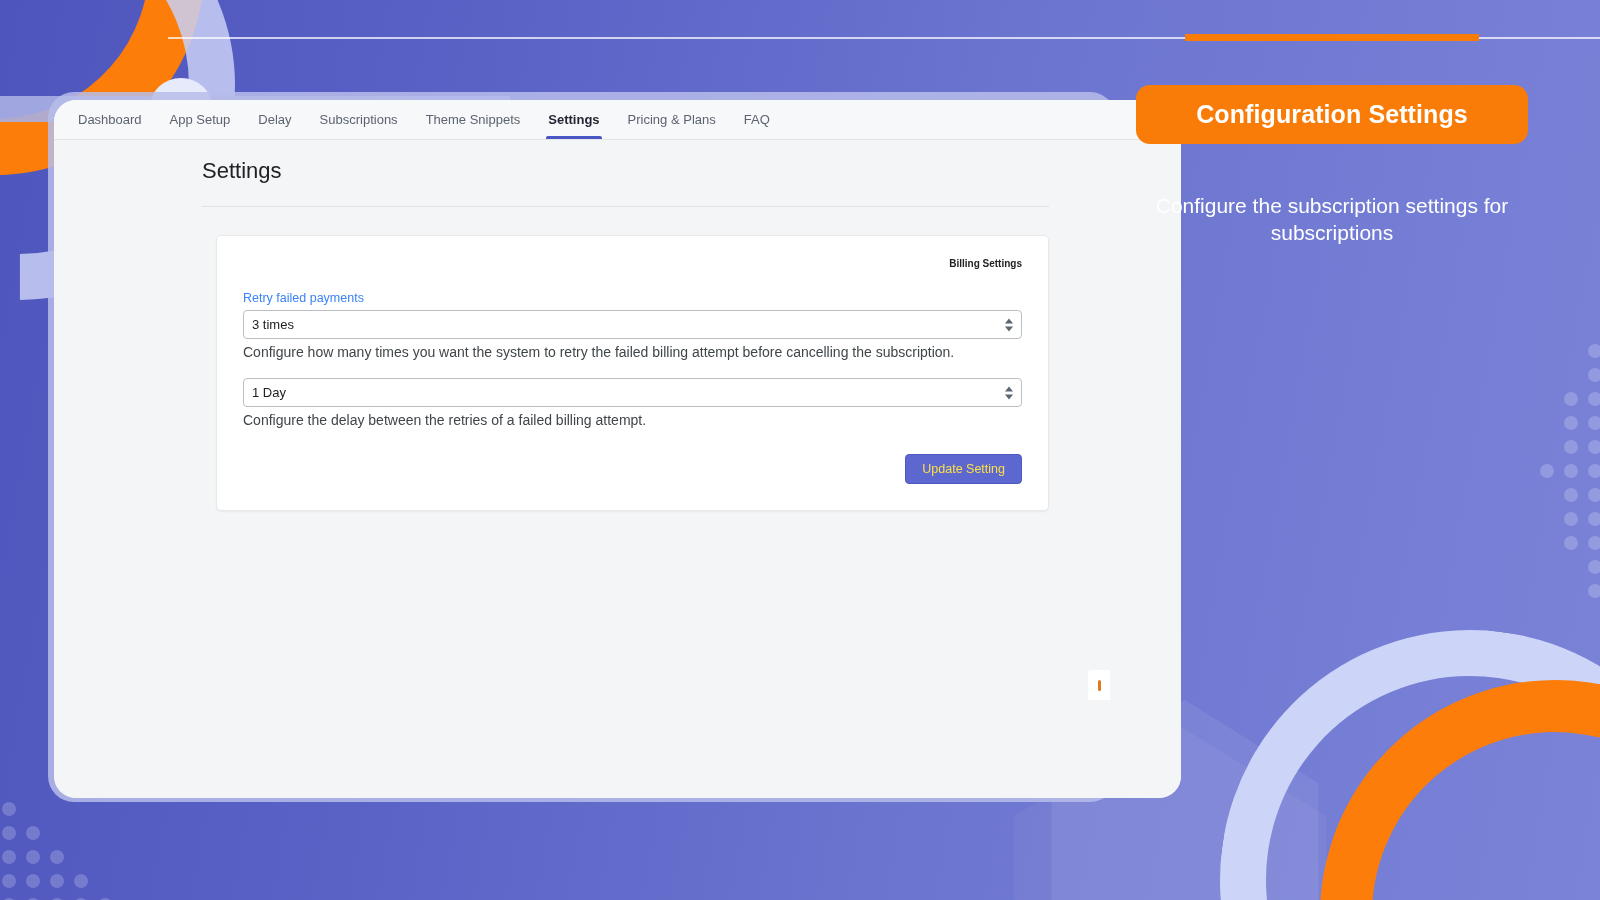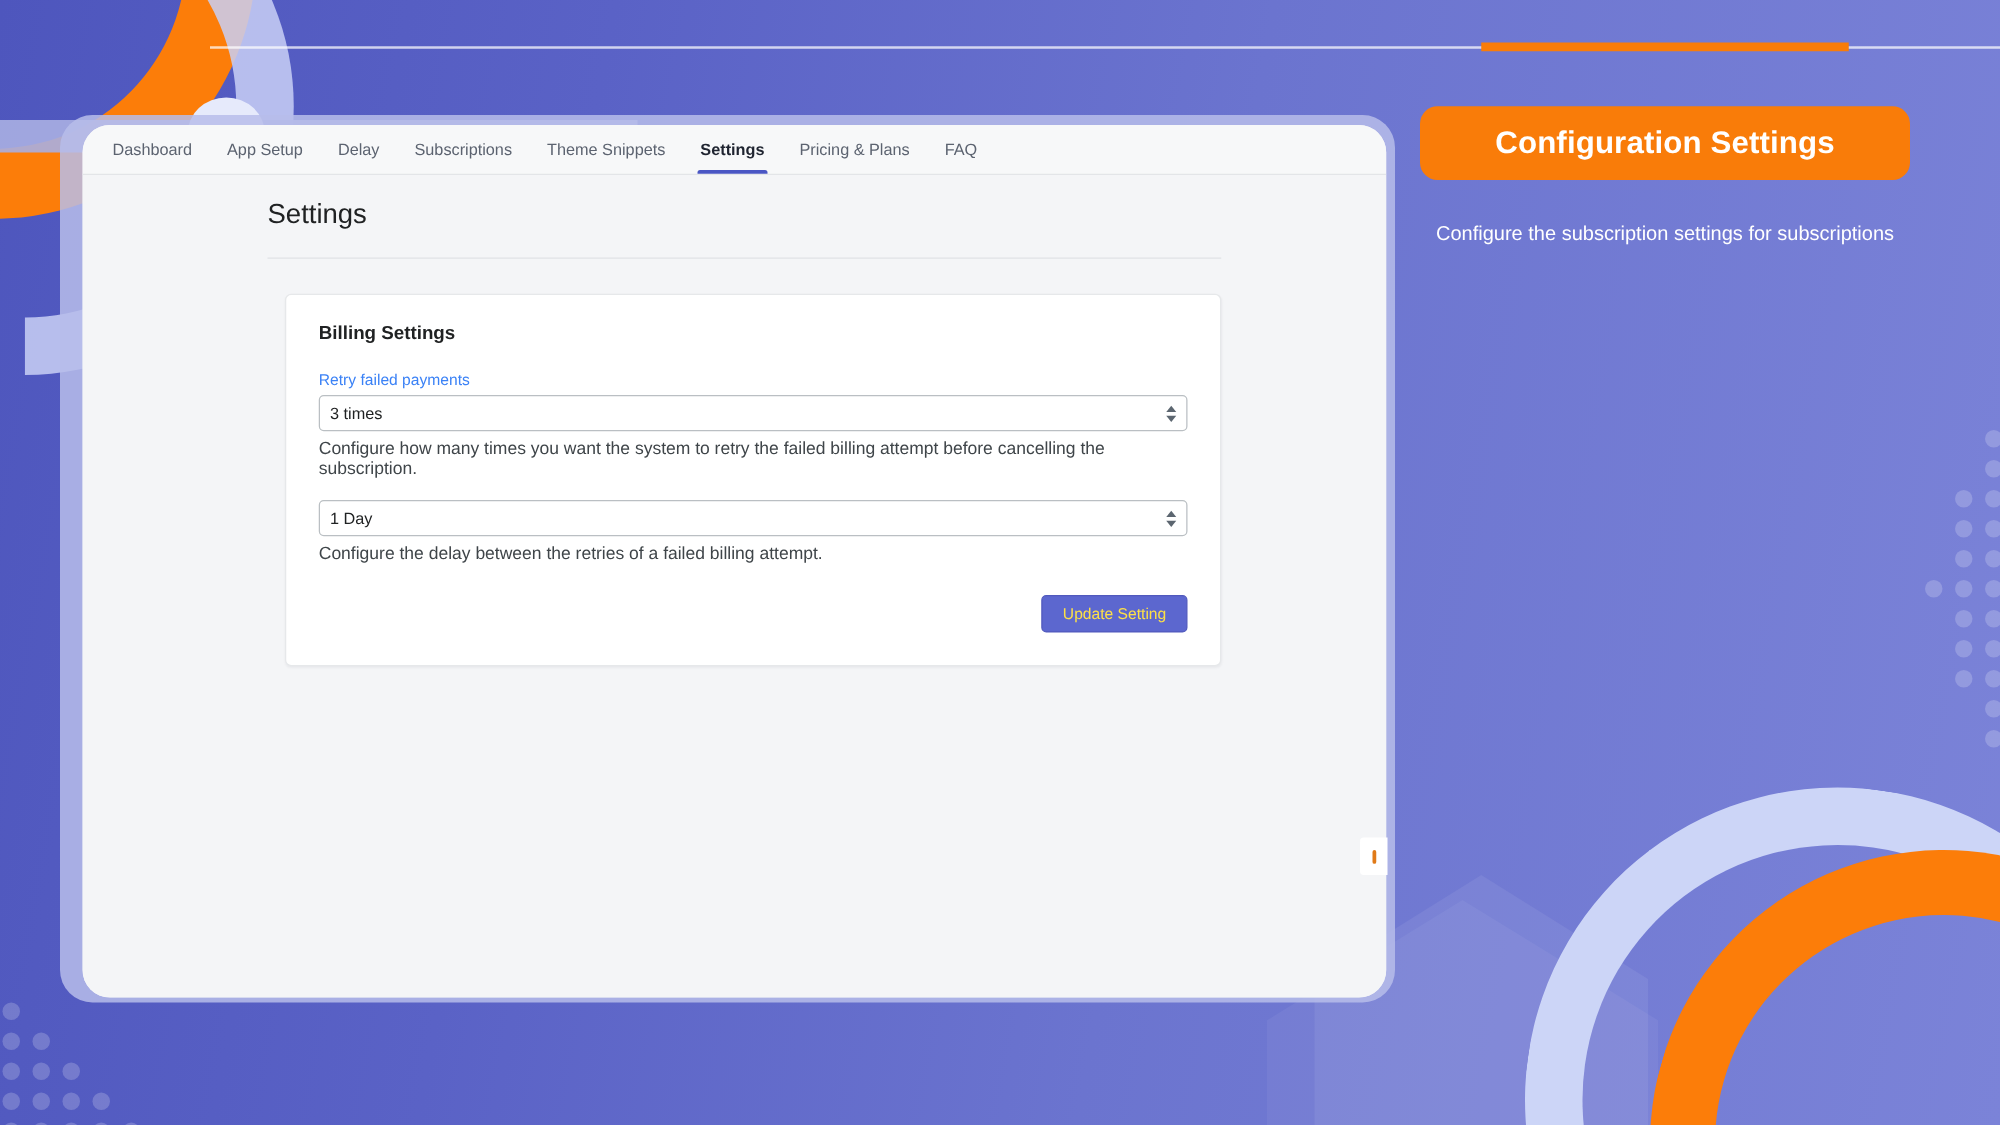--- a/index.html
+++ b/index.html
@@ -113,22 +113,22 @@
   .window-shadow {
     position: absolute;
     left: 48px; top: 92px;
     width: 1068px; height: 710px;
     background: #b7bdea;
     border-radius: 26px;
     opacity: .85;
   }
   .window {
     position: absolute;
-    left: 66px; top: 100px;
-    width: 1043px; height: 698px;
+    left: 54px; top: 100px;
+    width: 1127px; height: 698px;
     background: #f4f5f7;
     border-radius: 22px;
     overflow: hidden;
   }
 
   .tabbar {
     height: 40px;
     background: #f7f8f9;
     border-bottom: 1px solid #e3e5e8;
     display: flex;
@@ -173,24 +173,25 @@
 
   .card {
     margin: 28px 132px 0 162px;
     background: #ffffff;
     border: 1px solid #e6e8ea;
     border-radius: 5px;
     padding: 22px 26px 26px 26px;
     box-shadow: 0 1px 2px rgba(22,29,37,.05);
   }
   .card-title {
-    font-size: 15px;
+    font-size: 10px;
     font-weight: bold;
     color: #202223;
     margin-bottom: 22px;
+    text-align: right;
   }
   .field-label {
     font-size: 12.5px;
     color: #3b82f6;
     margin-bottom: 5px;
   }
   .select-wrap { position: relative; margin-bottom: 5px; }
   select.field {
     width: 100%;
     height: 29px;
@@ -286,23 +287,23 @@
   .badge {
     background: #f97c09;
     border-radius: 14px;
     padding: 15px 10px;
     color: #ffffff;
     font-size: 25px;
     font-weight: bold;
     letter-spacing: .1px;
   }
   .panel-sub {
-    margin-top: 34px;
+    margin-top: 49px;
     color: #ffffff;
-    font-size: 16px;
+    font-size: 21px;
     line-height: 1.28;
   }
 </style>
 </head>
 <body>
 
 <div id="stage">
 
   <div class="deco arc-orange-tl"></div>
   <div class="deco arc-lav-tl"></div>

